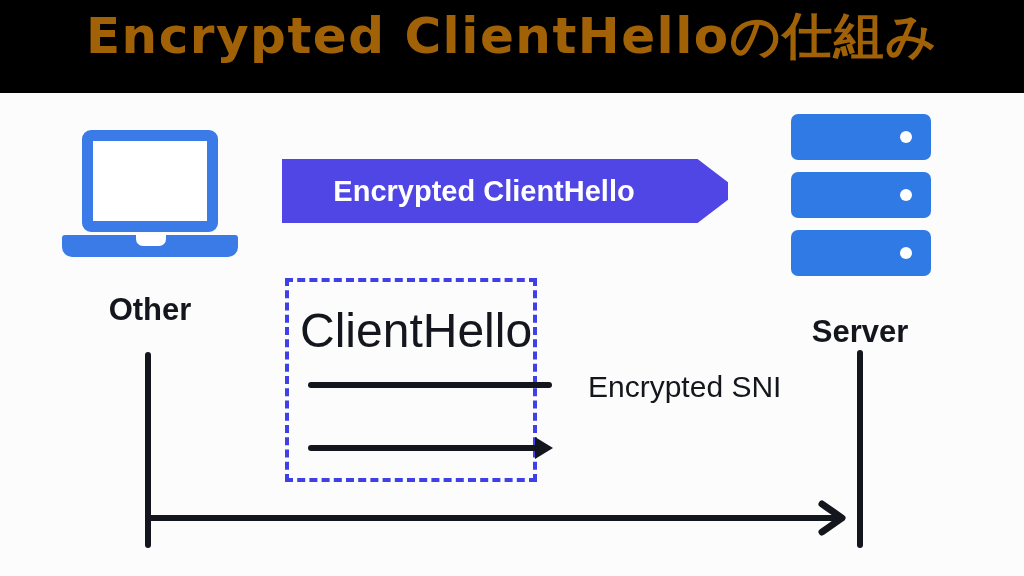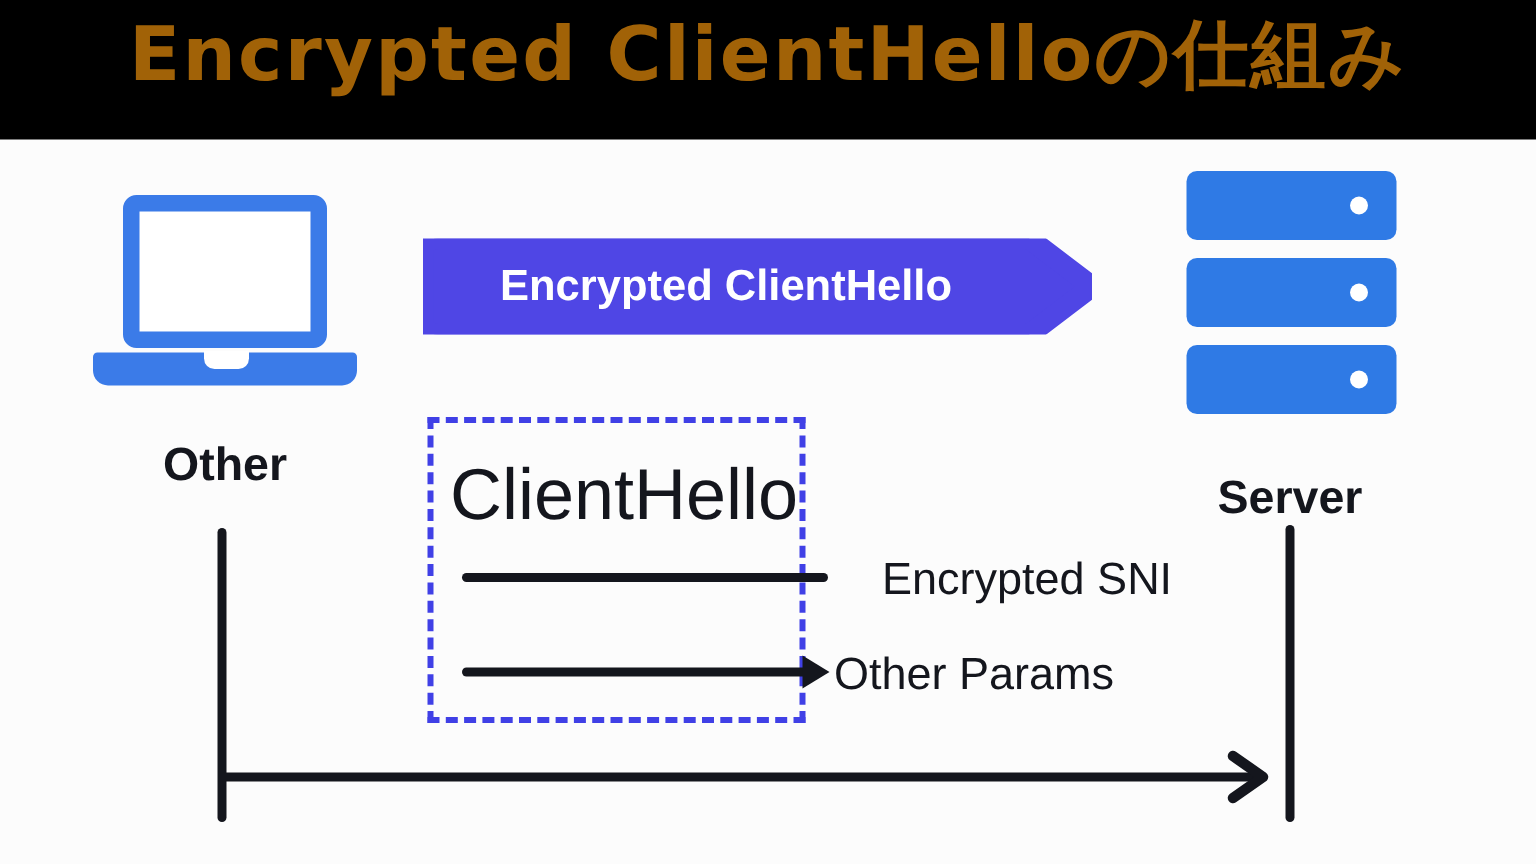--- a/index.html
+++ b/index.html
@@ -269,21 +269,20 @@
   </div>
 
   <div class="dashed-box"></div>
   <div class="clienthello-title">ClientHello</div>
 
   <div class="inner-line l1"></div>
   <div class="inner-line l2"></div>
   <div class="inner-arrowhead"></div>
 
   <div class="param-label param-sni">Encrypted SNI</div>
-  <div class="param-label param-other">Other Params</div>
 
   <div class="lifeline lifeline-client"></div>
   <div class="lifeline lifeline-server"></div>
 
   <div class="main-arrow-line"></div>
   <div class="main-arrow-head">
     <svg width="36" height="36" viewBox="0 0 36 36" xmlns="http://www.w3.org/2000/svg">
       <path d="M 6 4 L 26 18 L 6 32" fill="none" stroke="#14161d" stroke-width="7" stroke-linecap="round" stroke-linejoin="round"></path>
     </svg>
   </div>

